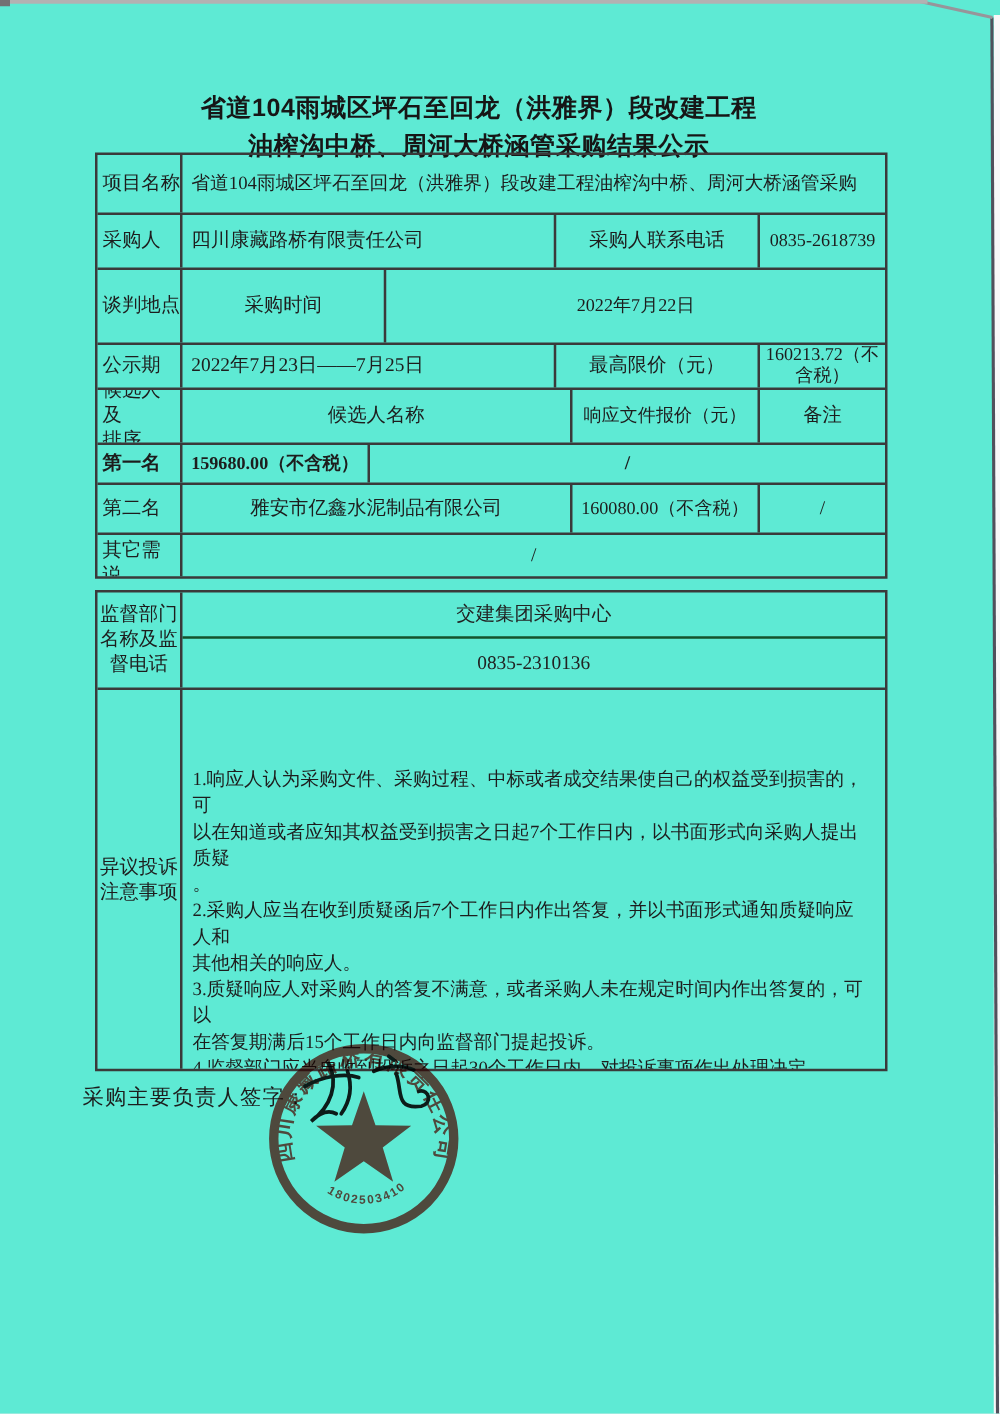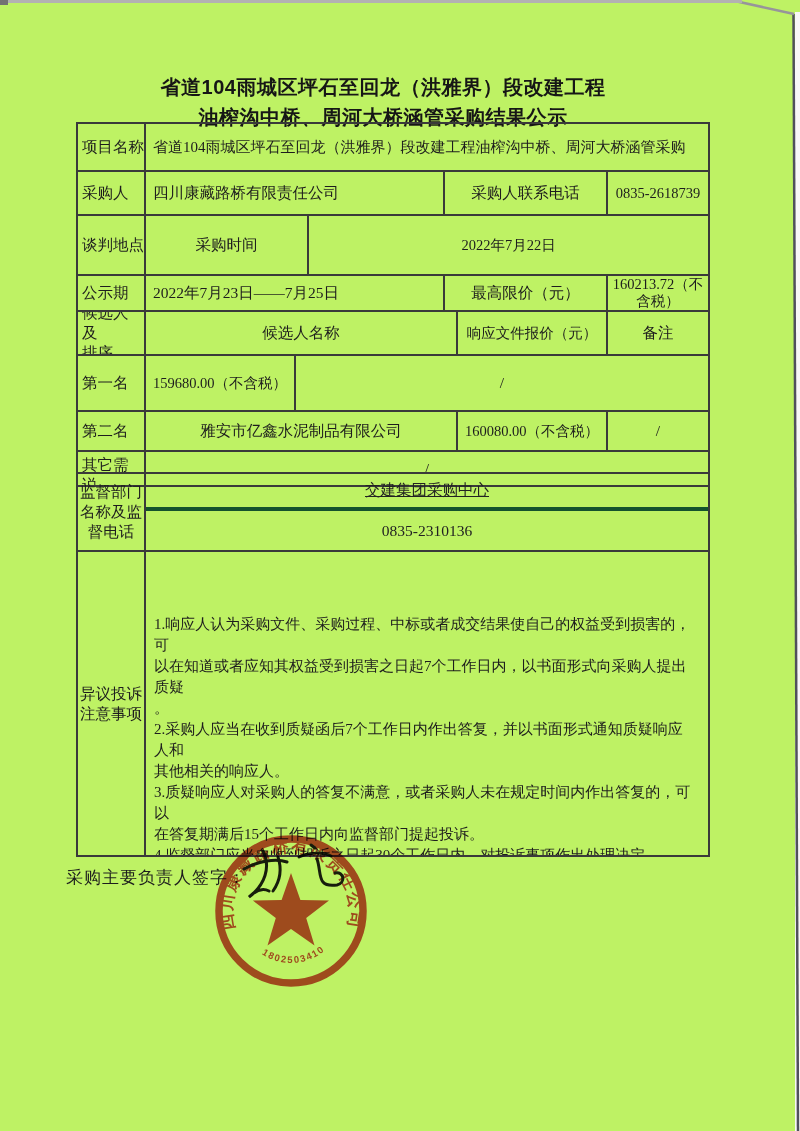--- a/index.html
+++ b/index.html
@@ -4,21 +4,21 @@
 <style>
   html,body{margin:0;padding:0;}
   body{
     width:800px;height:1131px;
     background:#e9e8e9;
     font-family:"Liberation Serif","DejaVu Serif",serif;
     color:#222;
   }
   .page{
     position:relative;width:800px;height:1131px;
-    background:#bef264;overflow:hidden;
+    background:#5eead4;overflow:hidden;
   }
   .artifacts{position:absolute;left:0;top:0;width:800px;height:1131px;}
   .title{
     position:absolute;left:0;top:72px;width:766px;
     text-align:center;
     font-family:"Liberation Sans","DejaVu Sans",sans-serif;
     font-weight:bold;font-size:20px;line-height:30px;
     color:#161616;white-space:pre-line;letter-spacing:0.5px;
   }
   .tbl{
@@ -40,26 +40,26 @@
   .labclip{align-items:flex-start;padding-top:3px;}
   .ca {width:299px;} .cb {width:163px;}
   .ca2{width:312px;} .cb2{width:150px;}
   .cl {flex:1;}
   .ctr{justify-content:center;text-align:center;}
   .pl{padding-left:7px;padding-right:4px;}
   .nowrap{white-space:nowrap;}
   .sm{font-size:14.5px;}
   .wrap2{word-break:break-all;padding:1px 3px;}
   .r1{height:46px;} .r2{height:44px;} .r3{height:60px;} .r4{height:36px;}
-  .r5{height:44px;} .r6{height:56px;} .r7{height:40px;} .r8{height:35px;}
+  .r5{height:44px;} .r6{height:32px;font-weight:bold;} .r7{height:40px;} .r8{height:35px;}
   .secA{height:76px;display:flex;}
   .secB{height:303px;display:flex;border-top:2px solid #3a3a3a;}
   .supstack{flex:1;display:flex;flex-direction:column;}
   .suprow{box-sizing:border-box;display:flex;align-items:center;justify-content:center;font-size:15.5px;}
-  .supdept{height:37px;border-bottom:4px solid #14532d;text-decoration:underline;}
+  .supdept{height:37px;border-bottom:2px solid #14532d;}
   .supphone{flex:1;}
   .objtext{
     flex:1;align-items:flex-start;
     padding:62px 12px 0 8px;
     font-size:15px;line-height:21px;
     white-space:pre-line;word-break:break-all;
   }
   .ctrlab{text-align:center;justify-content:center;padding:2px 1px;}
   .sign{
     position:absolute;left:66px;top:866px;

